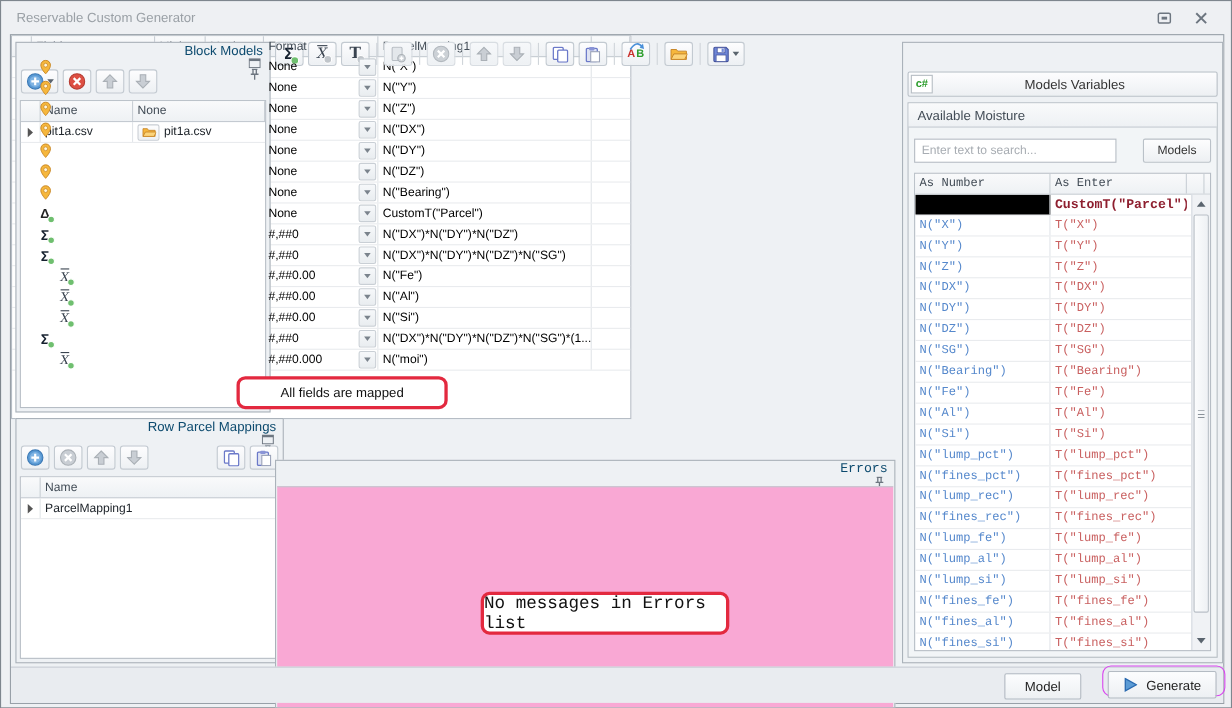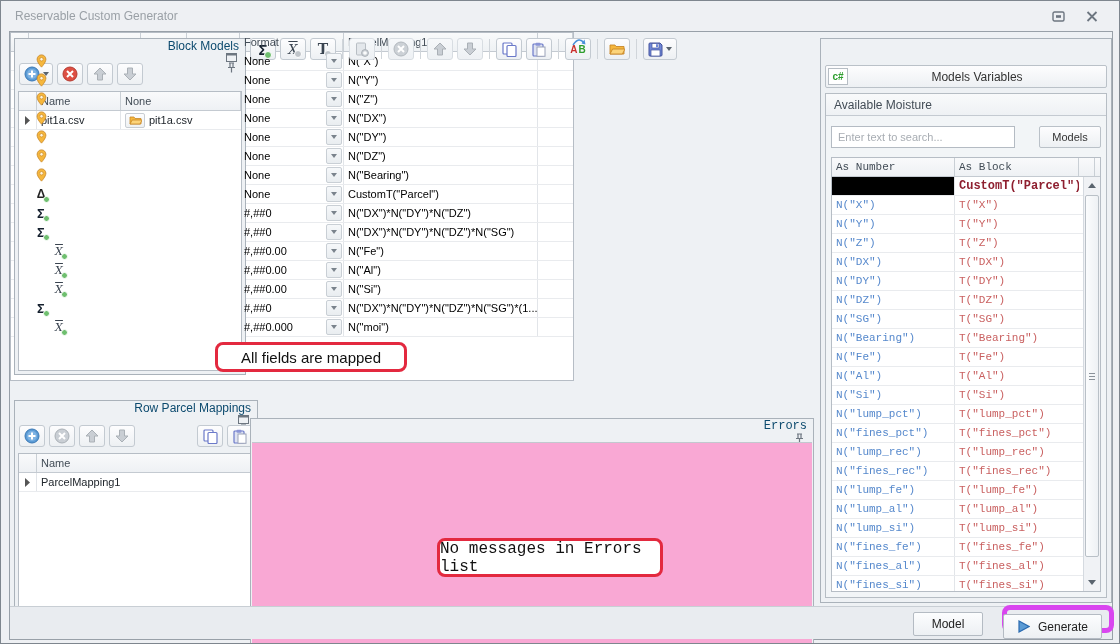--- a/index.html
+++ b/index.html
@@ -66,21 +66,21 @@
 
   
   .bm { left:4px; top:6px; width:232px; height:337px; }
   .bm .grid { position:absolute; left:3px; top:52px; right:3px; bottom:3px; }
   .col-name { width:84px; }
   .col-path { flex:1; border-right:none; }
   .fold-btn { width:20px; height:15px; border:1px solid #c8cdd3; border-radius:2px;
               background:linear-gradient(#fdfdfe,#eef1f3); display:flex; align-items:center; justify-content:center; margin-right:4px; }
 
   
-  .rpm { left:4px; top:348px; width:244px; height:223px;margin-top:20px; }
+  .rpm { left:4px; top:348px; width:244px; height:223px; }
   .rpm .grid { position:absolute; left:3px; top:52px; right:3px; bottom:3px; }
   .col-onlyname { flex:1; border-right:none; }
 
   
   .ctoolbar { position:absolute; left:240px; top:3px; width:564px; height:28px; display:flex; align-items:center; gap:4px; }
 
   
   .fgp { left:240px; top:32px; width:564px; height:349px; background:#fff; border:1px solid #b6bdc5; font-size:11px; }
   .c-ind { width:18px; }
   .c-field { width:112px; }
@@ -93,21 +93,21 @@
            border:1px solid #c9cfd5; border-radius:2px; display:flex; align-items:center; justify-content:center; }
   .ddbtn::after { content:""; width:0; height:0; border-left:3.5px solid transparent; border-right:3.5px solid transparent; border-top:4px solid #7a838c; }
 
   
   .errp { left:240px; top:386px; width:564px; height:237px;font-family:Liberation Mono, monospace; }
   .errp .content { position:absolute; left:1px; top:23px; right:1px; bottom:1px; background:#f9a8d4; border-top:1px solid #c2c8cf; }
 
   
   .annot { position:absolute; background:#fff; border:3px solid #e3293f; border-radius:8px;
            display:flex; align-items:center; justify-content:center; color:#111; z-index:5; }
-  .annot1 { left:205px; top:310px; width:192px; height:30px; font-size:15px; }
+  .annot1 { left:205px; top:310px; width:192px; height:30px; font-size:12px; }
   .annot2 { left:185px; top:95px; width:226px; height:39px; font-size:16px; }
 
   
   .vars { left:810px; top:6px; width:292px; height:565px; }
   .custom-btn { position:absolute; left:4px; top:26px; right:4px; height:23px; border:1px solid #bac1c8; border-radius:2px;
                 background:linear-gradient(#fdfdfe,#edf0f3); display:flex; align-items:center; font-size:12px; color:#333; }
   .csharp-box { width:20px; height:17px; border:1px solid #b6bdc4; background:#fff; margin-left:2px;
                 display:flex; align-items:center; justify-content:center; font-size:10px; font-weight:bold; color:#2e9e2e; }
   .custom-label { flex:1; text-align:center; }
   .avgroup { position:absolute; left:4px; top:54px; right:4px; bottom:4px; border:1px solid #b6bdc4; background:#f2f5f7; }
@@ -138,21 +138,21 @@
   .sb-grip { position:absolute; left:3px; right:3px; top:50%; height:7px; margin-top:-3px;
              background:repeating-linear-gradient(#8a929a 0 1px, transparent 1px 3px); }
   .tri-up { width:0; height:0; border-left:4px solid transparent; border-right:4px solid transparent; border-bottom:5px solid #5a646e; }
   .tri-down { width:0; height:0; border-left:4px solid transparent; border-right:4px solid transparent; border-top:5px solid #5a646e; }
 
   
   .footer { position:absolute; left:0; bottom:0; width:100%; height:33px; background:#e9ecf0; border-top:1px solid #c8ced4; }
   .btn { border:1px solid #b4bbc3; border-radius:2px; background:linear-gradient(#fcfdfe,#edf0f3);
          font-size:12px; color:#222; display:flex; align-items:center; justify-content:center; }
   .cancel { position:absolute; right:129px; top:5px; width:70px; height:24px; }
-  .gen-box { position:absolute; right:-2px; top:-2px; width:112px; height:28px; border:5px solid #d946ef; border-radius:8px; background:transparent;text-decoration:underline; }
+  .gen-box { position:absolute; right:-2px; top:-2px; width:112px; height:28px; border:1px solid #d946ef; border-radius:8px; background:transparent;text-decoration:underline; }
   .generate { position:absolute; right:7px; top:4px; width:99px; height:25px; gap:8px; }
 </style>
 </head>
 <body>
 
 <div class="window">
 
   <div class="titlebar">
     <span class="title">Reservable Custom Generator</span>
     <span class="tb-btns">
@@ -727,21 +727,21 @@
       <div class="avgroup">
         <div class="avhead">Available Moisture</div>
         <div class="avbody">
           <div class="searchrow">
             <input class="searchbox" placeholder="Enter text to search..." style="">
             <span class="clearbtn">Models</span>
           </div>
           <div class="vgrid">
             <div class="grow ghead">
               <span class="gcell v-num">As Number</span>
-              <span class="gcell v-txt">As Block</span>
+              <span class="gcell v-txt">As Enter</span>
               <span class="gcell v-sb"></span>
             </div>
             <div class="vrows">
 
             <div class="grow vrow">
                   <span class="gcell v-num first"></span>
                   <span class="gcell v-txt first">CustomT("Parcel")</span>
                 </div>
                 <div class="grow vrow">
                   <span class="gcell v-num">N("X")</span>

